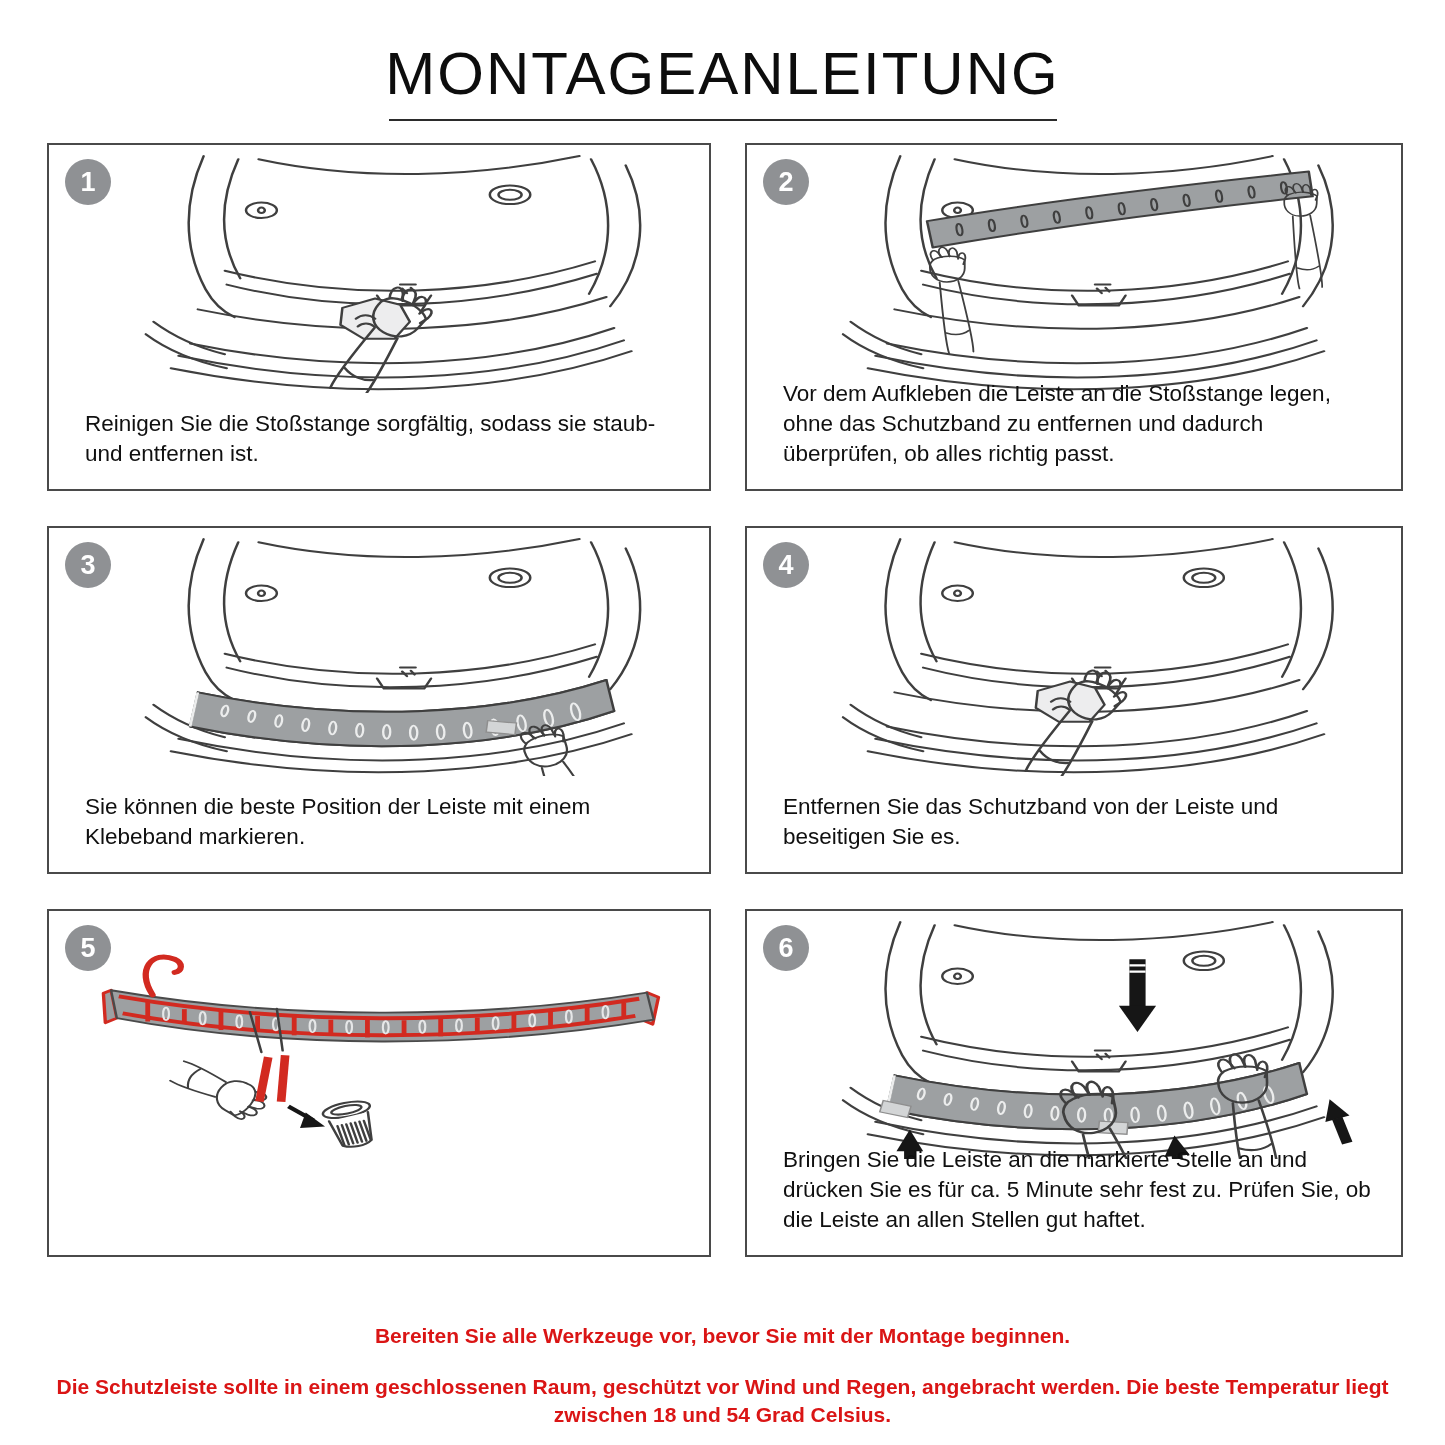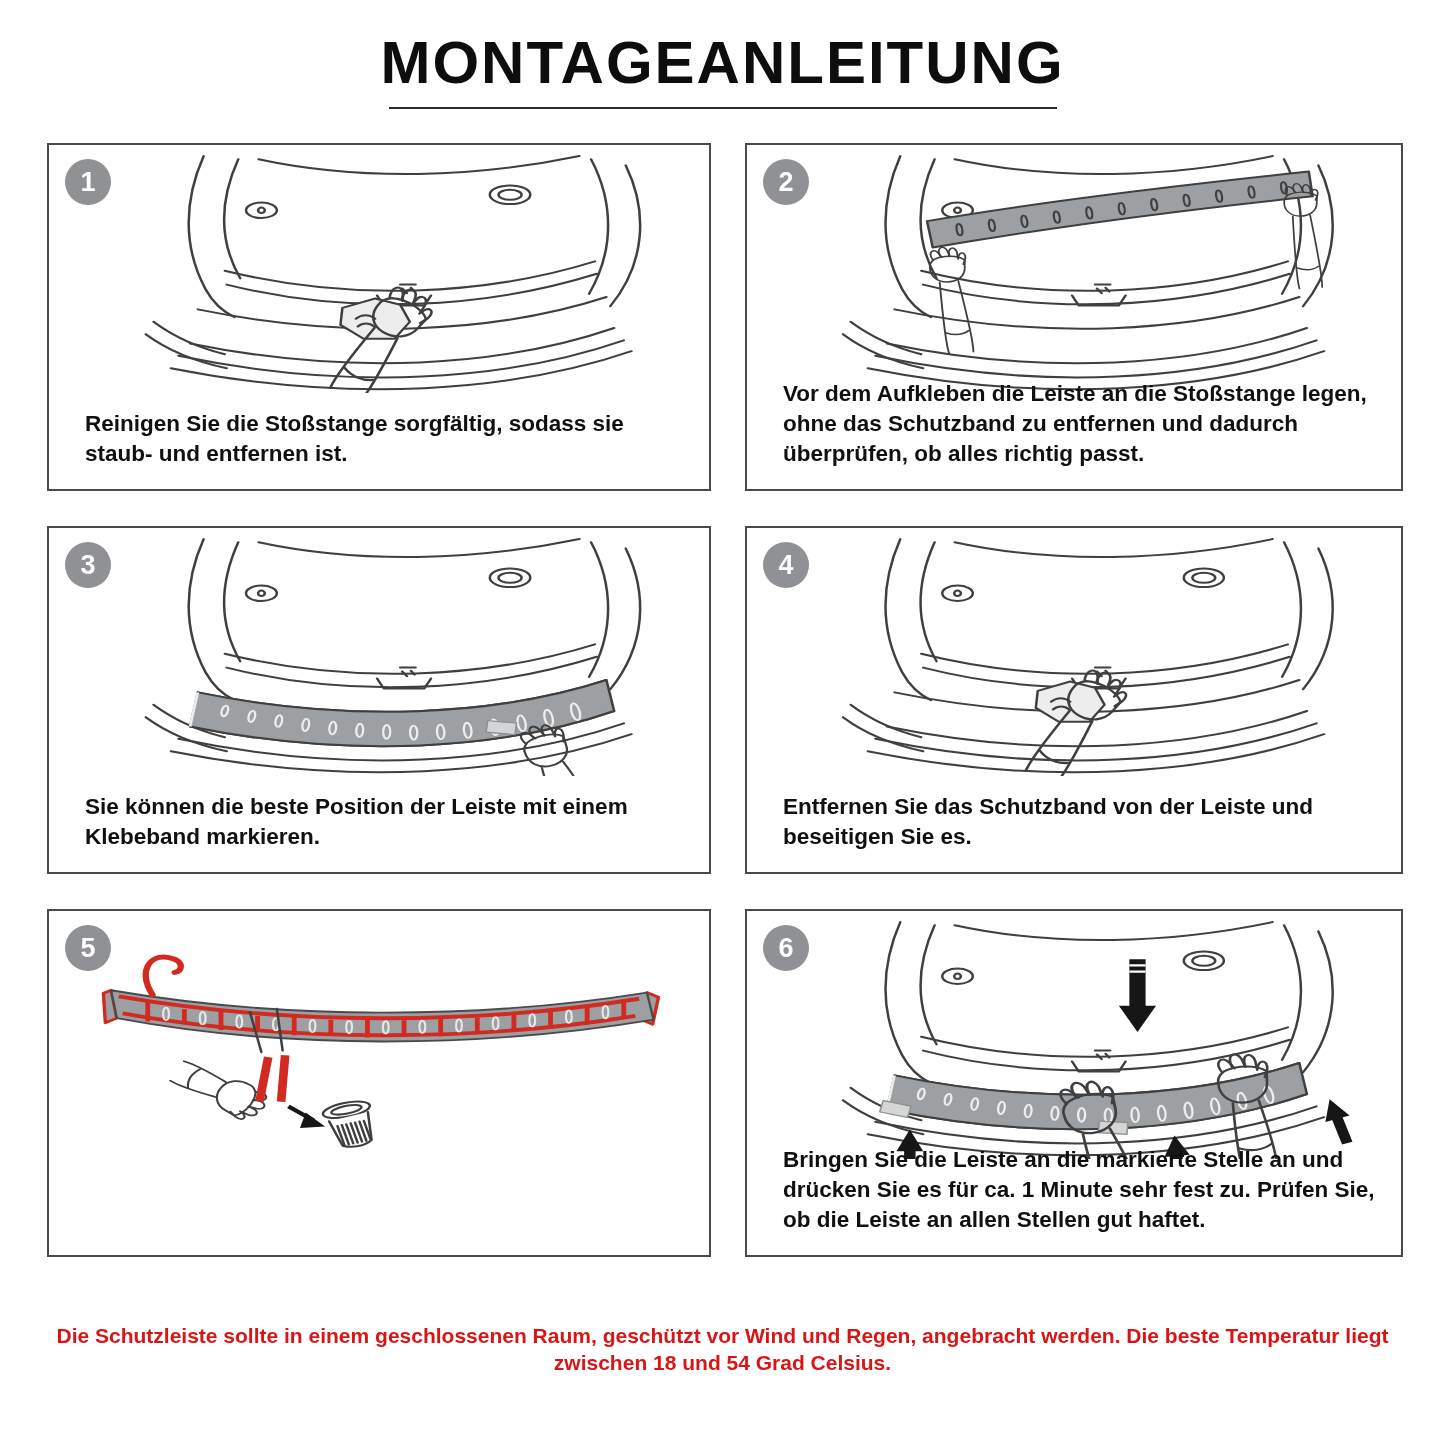--- a/index.html
+++ b/index.html
@@ -1,30 +1,30 @@
 <!DOCTYPE html>
 <html style="--border: #4a4a4a; --badge: #8f9194; --red: #da1515;"><head>
 <meta charset="utf-8">
 <style>
   html,body{margin:0;padding:0;background:#ffffff;}
   .page{position:relative;width:1445px;height:1445px;background:#fff;
         font-family:"Liberation Sans",sans-serif;overflow:hidden;}
-  .title{margin:0;padding-top:28px;text-align:center;font-size:60px;font-weight:bold;
+  .title{margin:11px;padding-top:28px;text-align:center;font-size:60px;font-weight:normal;
          letter-spacing:2px;color:#0d0d0d;}
   .title-underline{width:668px;height:2px;background:#2b2b2b;margin:10px auto 0 auto;}
   .grid{position:absolute;left:47px;top:143px;width:1356px;
         display:grid;grid-template-columns:664px 658px;column-gap:34px;row-gap:35px;}
   .panel{position:relative;height:348px;background:#fff;border:2px solid var(--border);box-sizing:border-box;}
   .badge{position:absolute;top:14px;left:16px;width:46px;height:46px;border-radius:50%;
          background:var(--badge);color:#fff;font-size:27px;font-weight:bold;
          display:flex;align-items:center;justify-content:center;z-index:3;}
   .illu{position:absolute;top:8px;left:12px;right:12px;height:240px;z-index:1;}
   .illu svg{width:100%;height:100%;display:block;}
   .caption{position:absolute;left:36px;right:26px;bottom:20px;margin:0;
-           font-size:22.5px;font-weight:bold;line-height:1.33;color:#101010;z-index:2;}
+           font-size:22.5px;font-weight:normal;line-height:1.33;color:#101010;z-index:2;}
   .footer{position:absolute;left:0;right:0;top:1322px;text-align:center;
           color:var(--red);font-weight:bold;font-size:21px;line-height:1.3;}
   .footer p{margin:0 auto;}
   .footer .footer-line1{margin-bottom:24px;}
   .footer .footer-line2{max-width:1350px;}
 </style>
 </head>
 <body>
 
 <div class="page">
@@ -418,19 +418,20 @@
             <g transform="translate(438,306) rotate(-6) scale(0.95)" fill="#161616">
     <polygon points="-14,0 14,0 0,-28"></polygon>
               <rect x="-6" y="-1" width="12" height="36"></rect>
             </g>
             <g transform="translate(606,258) rotate(-18) scale(0.95)" fill="#161616">
     <polygon points="-14,0 14,0 0,-28"></polygon>
               <rect x="-6" y="-1" width="12" height="36"></rect>
             </g>
           </svg>
         </div>
-        <p class="caption">Bringen Sie die Leiste an die markierte Stelle an und drücken Sie es für ca. 1 Minute sehr fest zu. Prüfen Sie, ob die Leiste an allen Stellen gut haftet.</p>
+        <p class="caption">Bringen Sie die Leiste an die markierte Stelle an und drücken Sie es für ca. 5 Minute sehr fest zu. Prüfen Sie, ob die Leiste an allen Stellen gut haftet.</p>
       </section>
     </div>
   <div class="footer">
+    <p class="footer-line1">Bereiten Sie alle Werkzeuge vor, bevor Sie mit der Montage beginnen.</p>
     <p class="footer-line2">Die Schutzleiste sollte in einem geschlossenen Raum, geschützt vor Wind und Regen, angebracht werden. Die beste Temperatur liegt zwischen 18 und 54 Grad Celsius.</p>
   </div>
 </div>
 
 </body></html>

